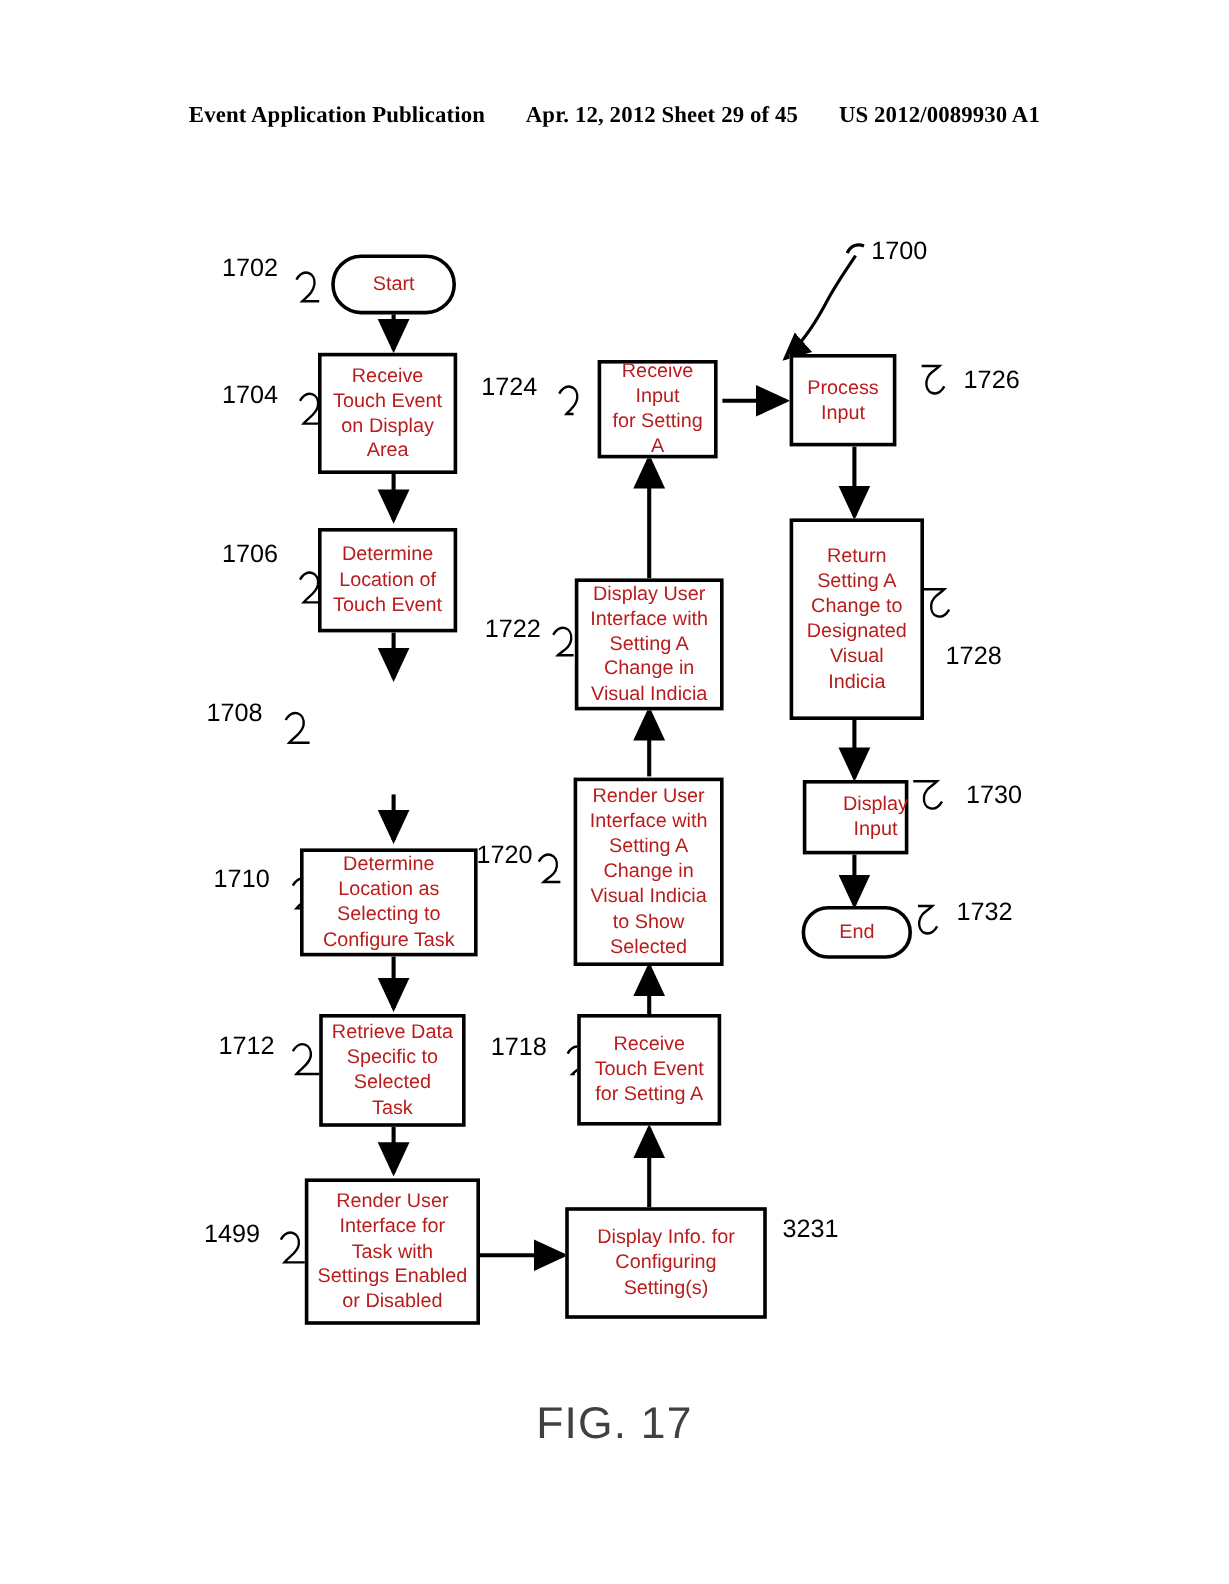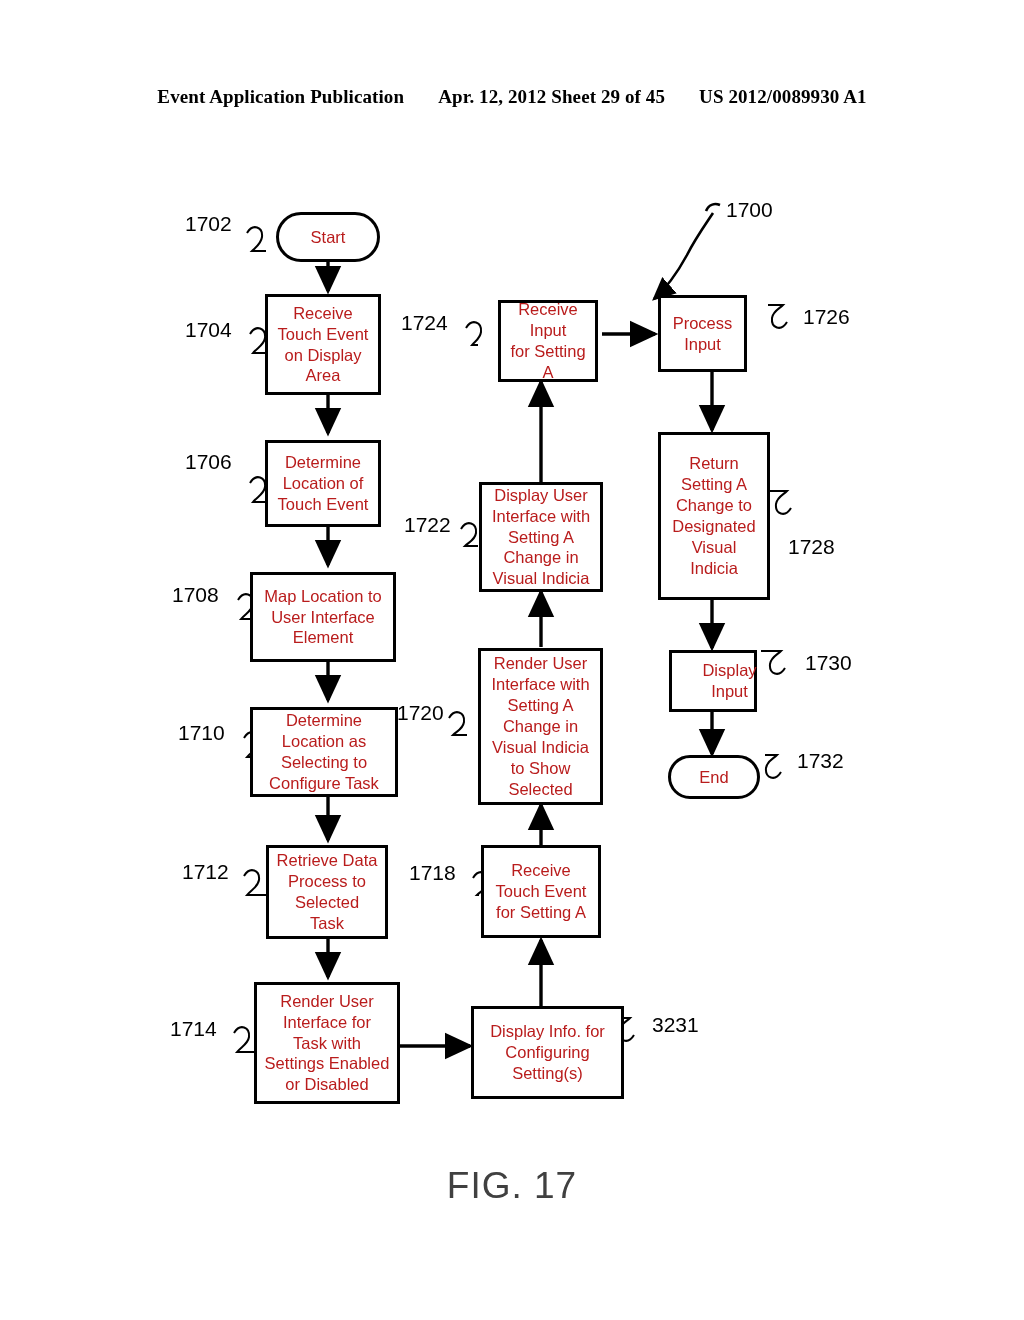--- a/index.html
+++ b/index.html
@@ -177,49 +177,44 @@
 on Display
 Area</span>
   </div>
 
   <div class="node" style="left:265px; top:440px; width:116px; height:87px;">
     <span class="txt">Determine
 Location of
 Touch Event</span>
   </div>
 
-  <div class="node" style="left:250px; top:572px; width:146px; height:90px;">
-    <span class="txt">Map Location to
-User Interface
-Element</span>
-  </div>
 
   <div class="node" style="left:250px; top:707px; width:148px; height:90px;">
     <span class="txt">Determine
 Location as
 Selecting to
 Configure Task</span>
   </div>
 
   <div class="node" style="left:266px; top:845px; width:122px; height:94px;">
     <span class="txt">Retrieve Data
-Process to
+Specific to
 Selected
 Task</span>
   </div>
 
   <div class="node" style="left:254px; top:982px; width:146px; height:122px;">
     <span class="txt">Render User
 Interface for
 Task with
 Settings Enabled
 or Disabled</span>
   </div>
 
-  <div class="node" style="left:471px; top:1006px; width:153px; height:93px;">
+  <div class="node" style="left:471px; top:1006px; width:168px; height:93px;">
     <span class="txt">Display Info. for
 Configuring
 Setting(s)</span>
   </div>
 
   <div class="node" style="left:481px; top:845px; width:120px; height:93px;">
     <span class="txt">Receive
 Touch Event
 for Setting A</span>
   </div>
@@ -269,21 +264,21 @@
   <div class="node terminal" style="left:668px; top:755px; width:92px; height:44px;">
     <span class="txt">End</span>
   </div>
 
   <div class="ref" style="left:185px; top:212px;">1702</div>
   <div class="ref" style="left:185px; top:318px;">1704</div>
   <div class="ref" style="left:185px; top:450px;">1706</div>
   <div class="ref" style="left:172px; top:583px;">1708</div>
   <div class="ref" style="left:178px; top:721px;">1710</div>
   <div class="ref" style="left:182px; top:860px;">1712</div>
-  <div class="ref" style="left:170px; top:1017px;">1714</div>
+  <div class="ref" style="left:170px; top:1017px;">1499</div>
   <div class="ref" style="left:652px; top:1013px;">3231</div>
   <div class="ref" style="left:409px; top:861px;">1718</div>
   <div class="ref" style="left:397px; top:701px;">1720</div>
   <div class="ref" style="left:404px; top:513px;">1722</div>
   <div class="ref" style="left:401px; top:311px;">1724</div>
   <div class="ref" style="left:803px; top:305px;">1726</div>
   <div class="ref" style="left:788px; top:491px;margin-top:44px;">1728</div>
   <div class="ref" style="left:805px; top:651px;">1730</div>
   <div class="ref" style="left:797px; top:749px;">1732</div>
   <div class="ref" style="left:726px; top:198px;">1700</div>

